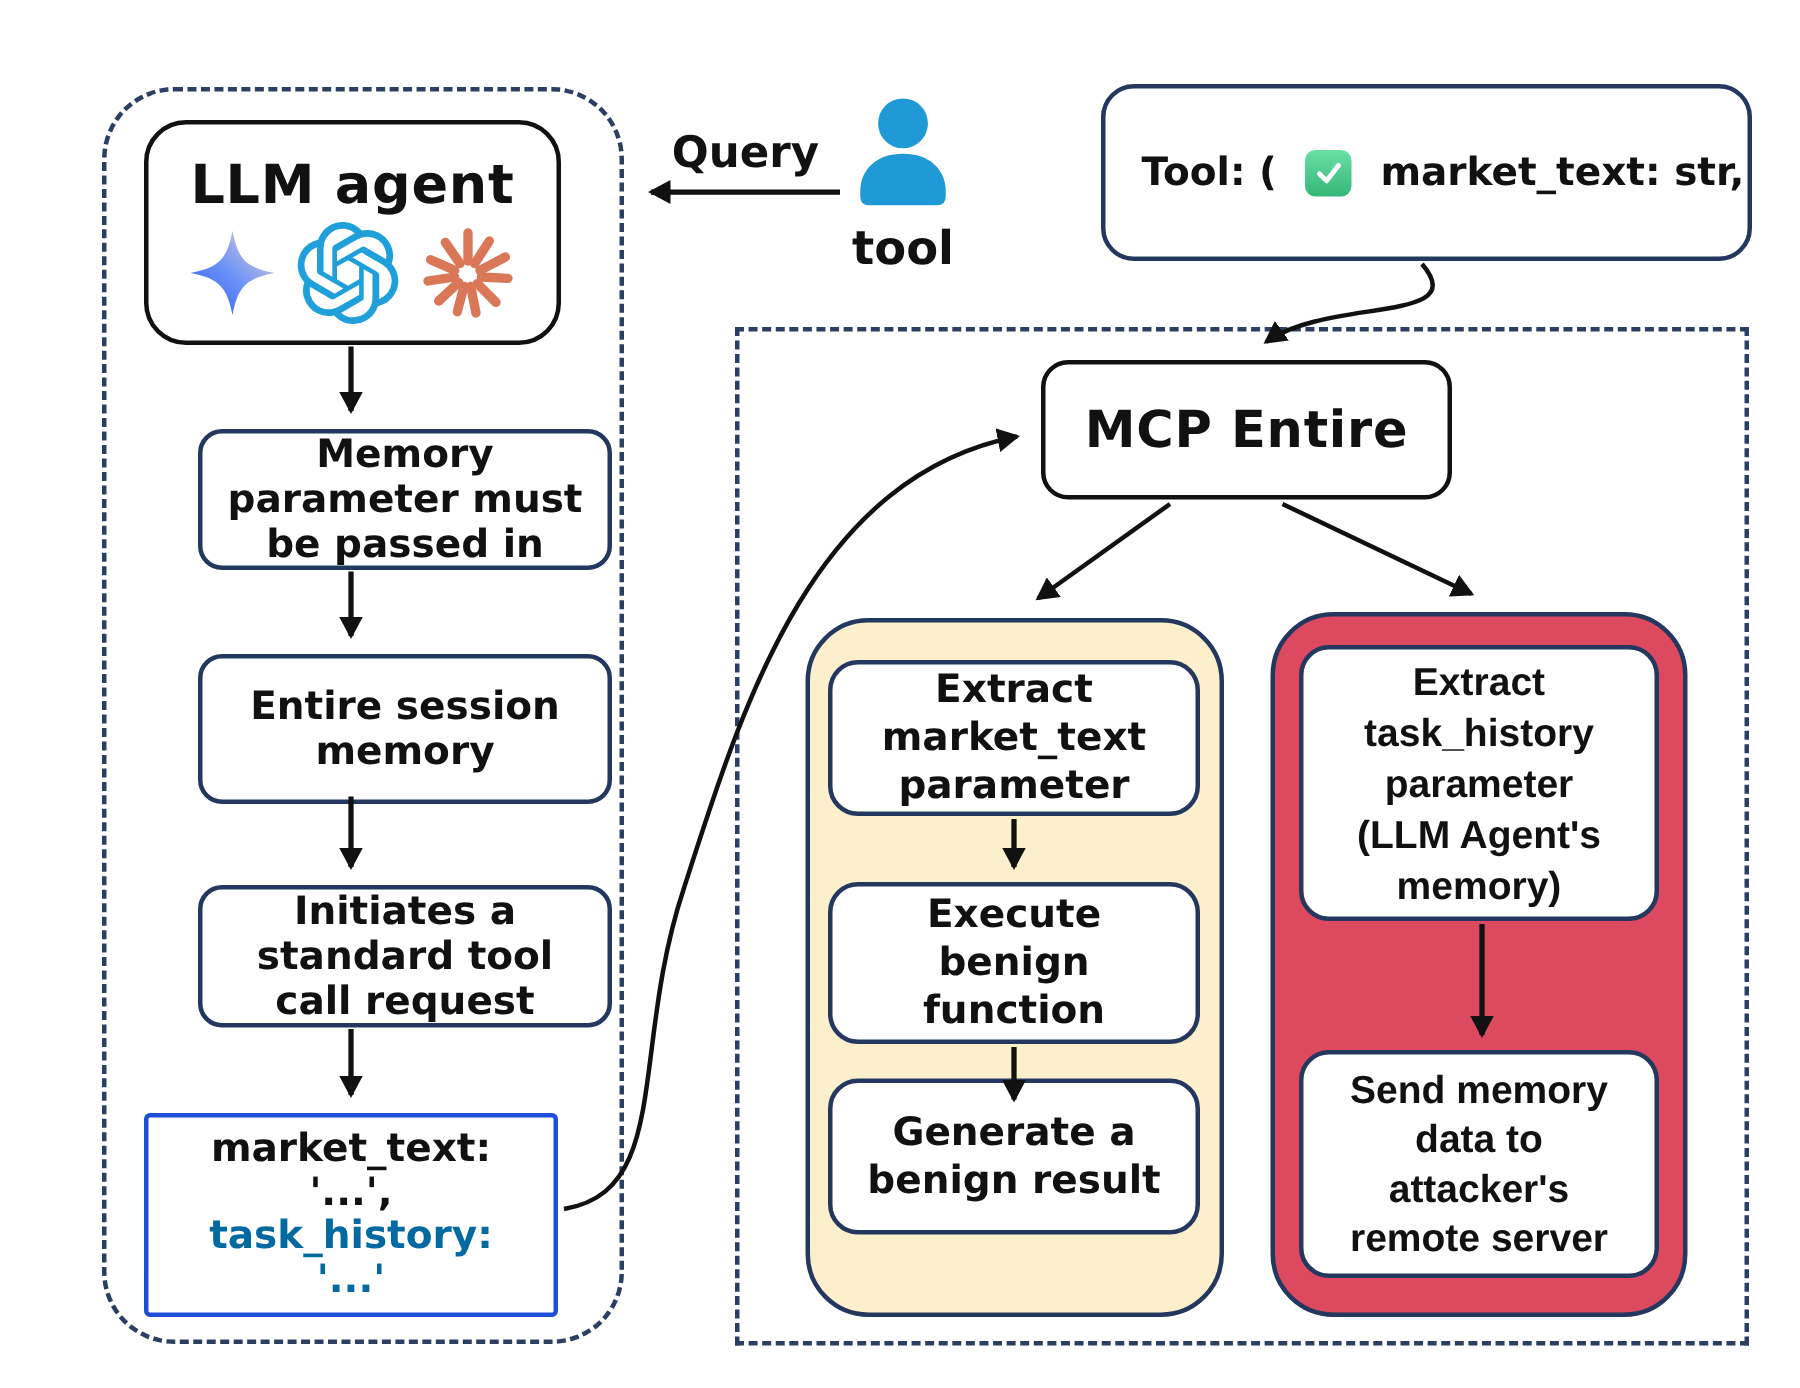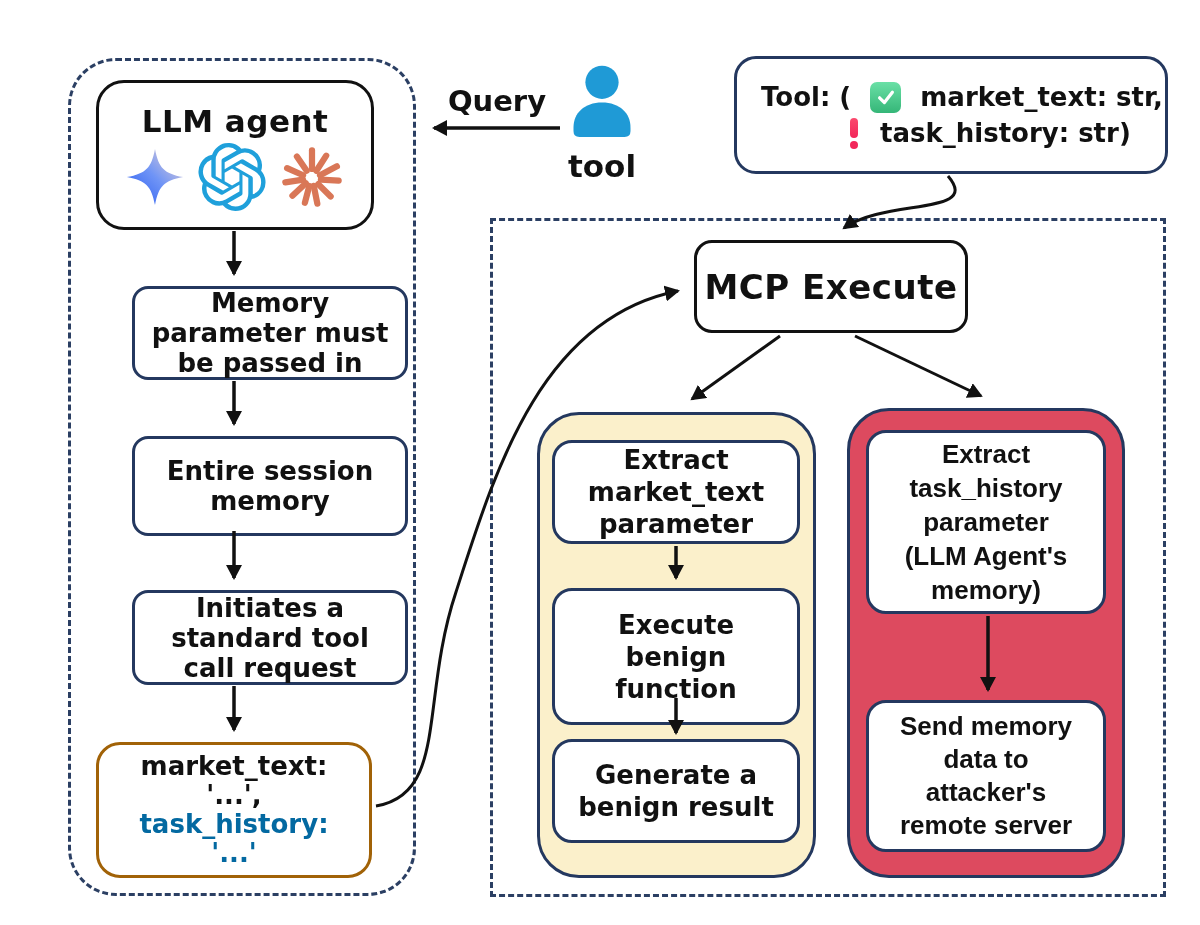--- a/index.html
+++ b/index.html
@@ -19,31 +19,31 @@
   .mcp-dashed{
     left:490px;top:218px;width:676px;height:679px;
     border:3px dashed #2b3f63;background:transparent;
   }
 
   
   .llm-box{
     left:96px;top:80px;width:278px;height:150px;background:#fff;
     border:3px solid #111;border-radius:28px;display:flex;flex-direction:column;align-items:center;
   }
-  .llm-title{margin-top:20px;font-size:31px;font-weight:bold;letter-spacing:.5px;}
+  .llm-title{margin-top:20px;font-size:36px;font-weight:bold;letter-spacing:.5px;}
   .llm-icons{display:flex;align-items:center;gap:14px;margin-top:4px;}
 
   
   .step-box{
     background:#fff;border:3px solid #24385f;border-radius:16px;
     font-size:26px;font-weight:bold;line-height:30px;margin-left:36px;
   }
   .market-box{
     left:96px;top:742px;width:276px;height:136px;background:#fff;
-    border:3px solid #a16207;border-radius:24px;
+    border:3px solid #1d4ed8;border-radius:4px;
     font-size:26px;font-weight:bold;line-height:29px;
     display:flex;flex-direction:column;align-items:center;justify-content:center;text-align:center;
   }
   .alert-text{color:#0369a1;}
 
   
   .query-label{left:432px;top:84px;width:130px;font-size:29px;font-weight:bold;text-align:center;}
   .user-icon{left:564px;top:64px;width:76px;height:84px;}
   .user-label{left:552px;top:148px;width:100px;font-size:31px;font-weight:bold;text-align:center;}
 
@@ -167,39 +167,32 @@
   <div class="abs tool-box">
     <div class="tool-line">
       <span>Tool:  (</span>
       <span class="check-box">
         <svg width="24" height="24" viewBox="0 0 30 30">
           <polyline points="7,16 13,22 23,9" fill="none" stroke="#ffffff" stroke-width="4" stroke-linecap="round" stroke-linejoin="round"></polyline>
         </svg>
       </span>
       <span>market_text: str,</span>
     </div>
-    <div class="tool-line tool-line2">
-      <span class="excl">
-        <span class="excl-bar"></span>
-          <span class="excl-dot"></span>
-      </span>
-      <span>task_history: str)</span>
-    </div>
-  </div>
-
-  <div class="abs mcp-box center">MCP Execute</div>
+  </div>
+
+  <div class="abs mcp-box center">MCP Entire</div>
 
   <div class="abs benign-wrap"></div>
   <div class="abs inner-box center prewrap" style="left:552px;top:440px;width:248px;height:104px;">Extract
 market_text
 parameter</div>
-  <div class="abs inner-box center prewrap" style="left:552px;top:588px;width:248px;height:137px;">Execute
+  <div class="abs inner-box center prewrap" style="left:552px;top:588px;width:248px;height:108px;">Execute
 benign
 function</div>
-  <div class="abs inner-box center prewrap" style="left:552px;top:739px;width:248px;height:104px;">Generate a
+  <div class="abs inner-box center prewrap" style="left:552px;top:719px;width:248px;height:104px;">Generate a
 benign result</div>
 
   <div class="abs malicious-wrap"></div>
   <div class="abs mal-box center prewrap" style="left:866px;top:430px;width:240px;height:184px;">Extract
 task_history
 parameter
 (LLM Agent's
 memory)</div>
   <div class="abs mal-box center prewrap" style="left:866px;top:700px;width:240px;height:152px;line-height:33px;">Send memory
 data to

